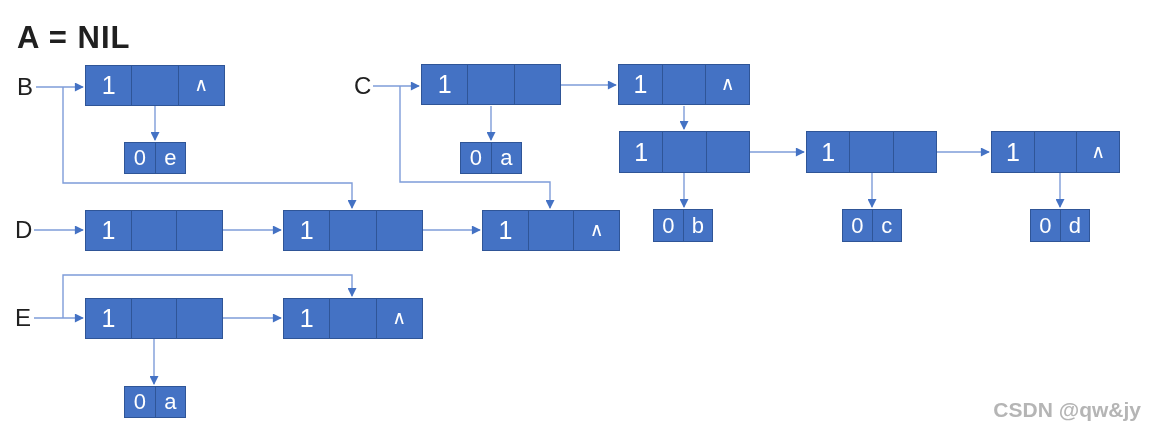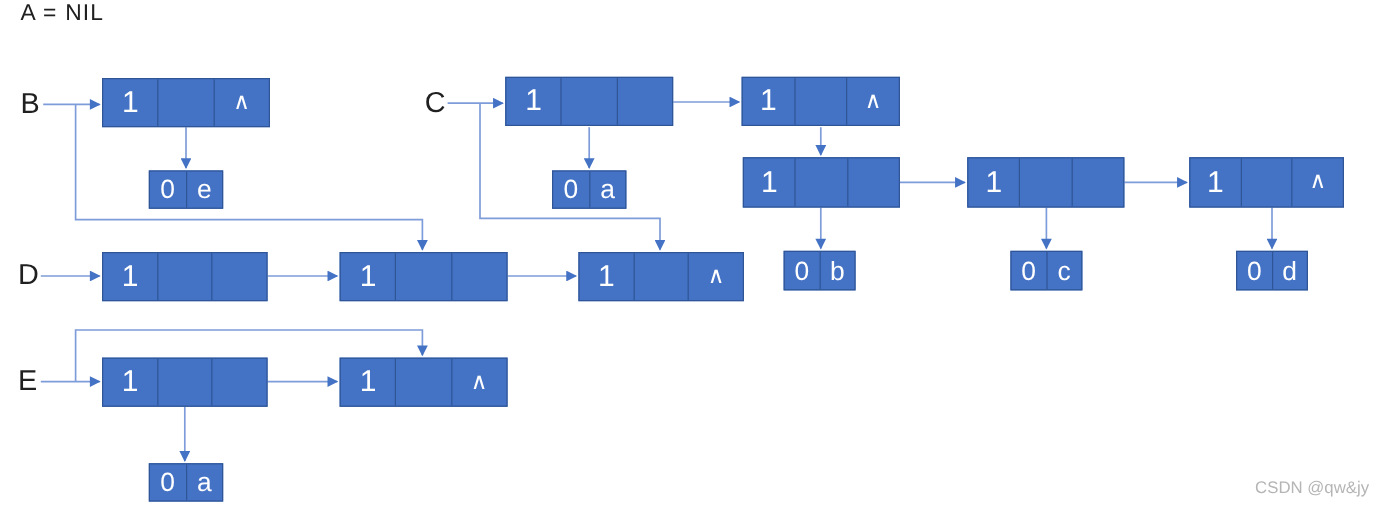--- a/index.html
+++ b/index.html
@@ -13,23 +13,24 @@
   }
   html,body{margin:0;padding:0;background:#ffffff;}
   .stage{
     position:relative;
     width:1155px;height:431px;
     background:#ffffff;
     overflow:hidden;
     font-family:"Liberation Sans", sans-serif;
   }
   .equation{
-    position:absolute;left:17px;top:1px;
-    font-size:19px;color:var(--label);
+    position:absolute;left:17px;top:20px;
+    font-size:31px;color:var(--label);
     letter-spacing:1px;
+    font-weight:bold;
   }
   #connector-layer{
     position:absolute;left:0;top:0;width:1155px;height:431px;
   }
   .dlabel{
     position:absolute;
     font-size:24px;color:var(--label);
     line-height:26px;
   }
   .lnode,.anode{
@@ -45,21 +46,21 @@
     display:flex;align-items:center;justify-content:center;
     font-size:25px;
     box-sizing:border-box;
     overflow:hidden;
   }
   .cell + .cell{border-left:1.5px solid var(--node-border);}
   .anode .cell{font-size:22px;}
   .cell.caret{font-size:19px;padding-bottom:2px;}
   .watermark{
     position:absolute;right:14px;top:398px;
-    font-size:14px;color:var(--watermark);
+    font-size:21px;color:var(--watermark);font-weight:bold;
   }
 </style>
 </head>
 <body>
 
 <div class="stage">
   <div class="equation">A = NIL</div>
   <svg id="connector-layer" viewBox="0 0 1155 431" xmlns="http://www.w3.org/2000/svg">
     <defs>
       <marker id="ah" viewBox="0 0 10 10" refX="9" refY="5" markerWidth="10" markerHeight="9" orient="auto" markerUnits="userSpaceOnUse">

